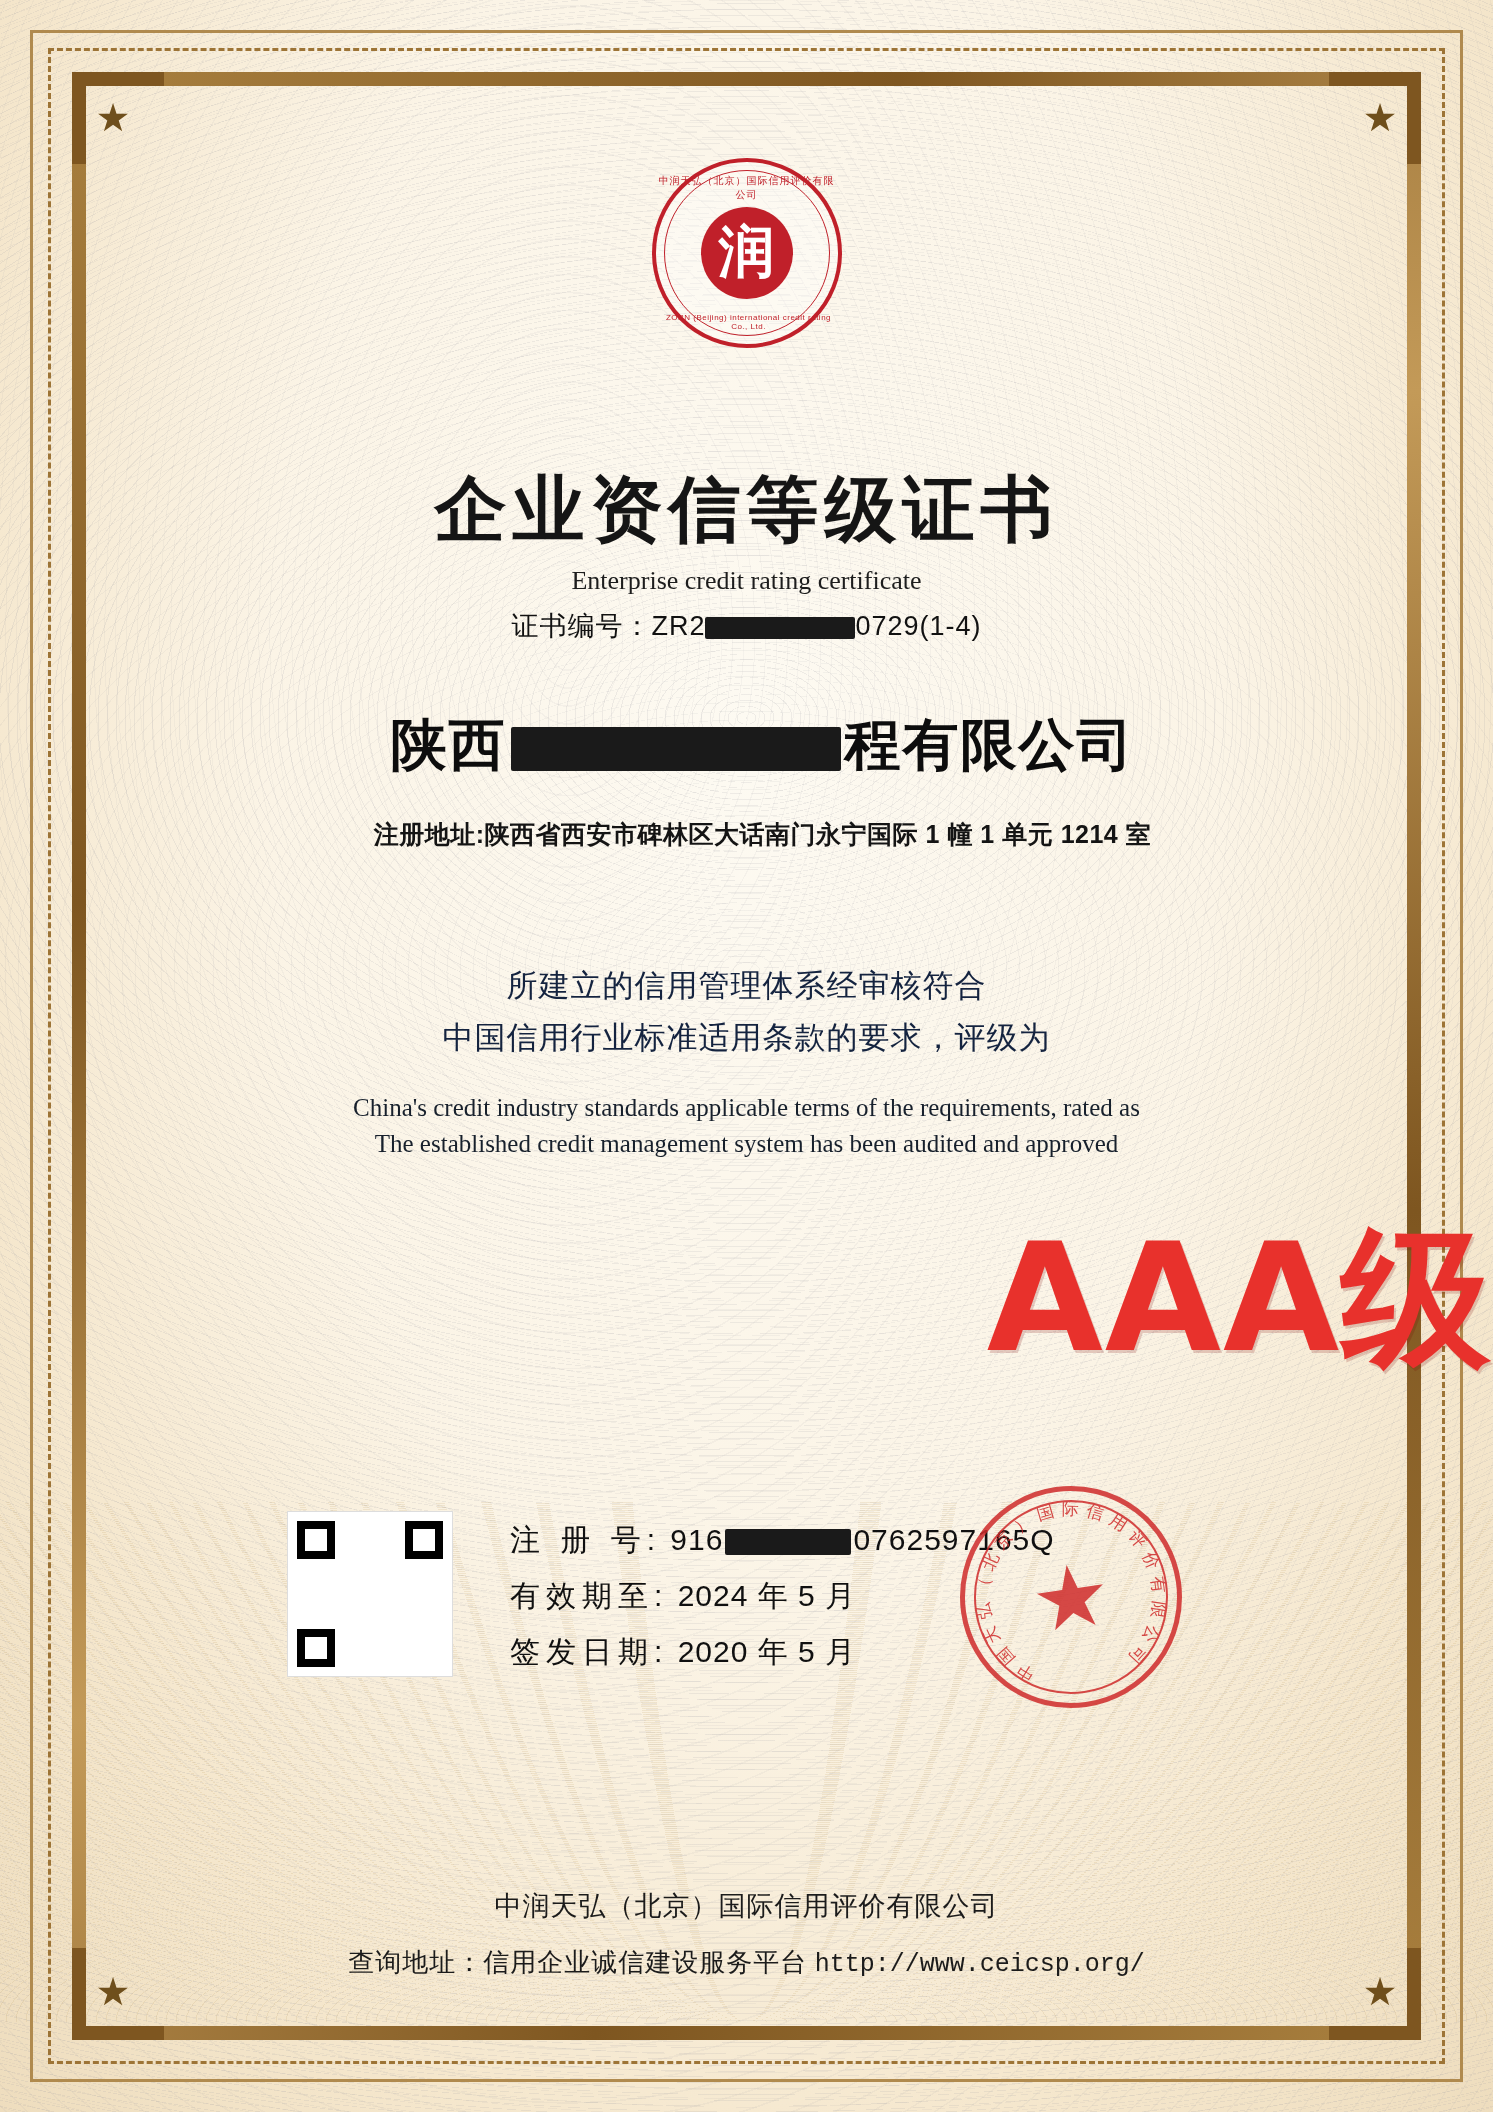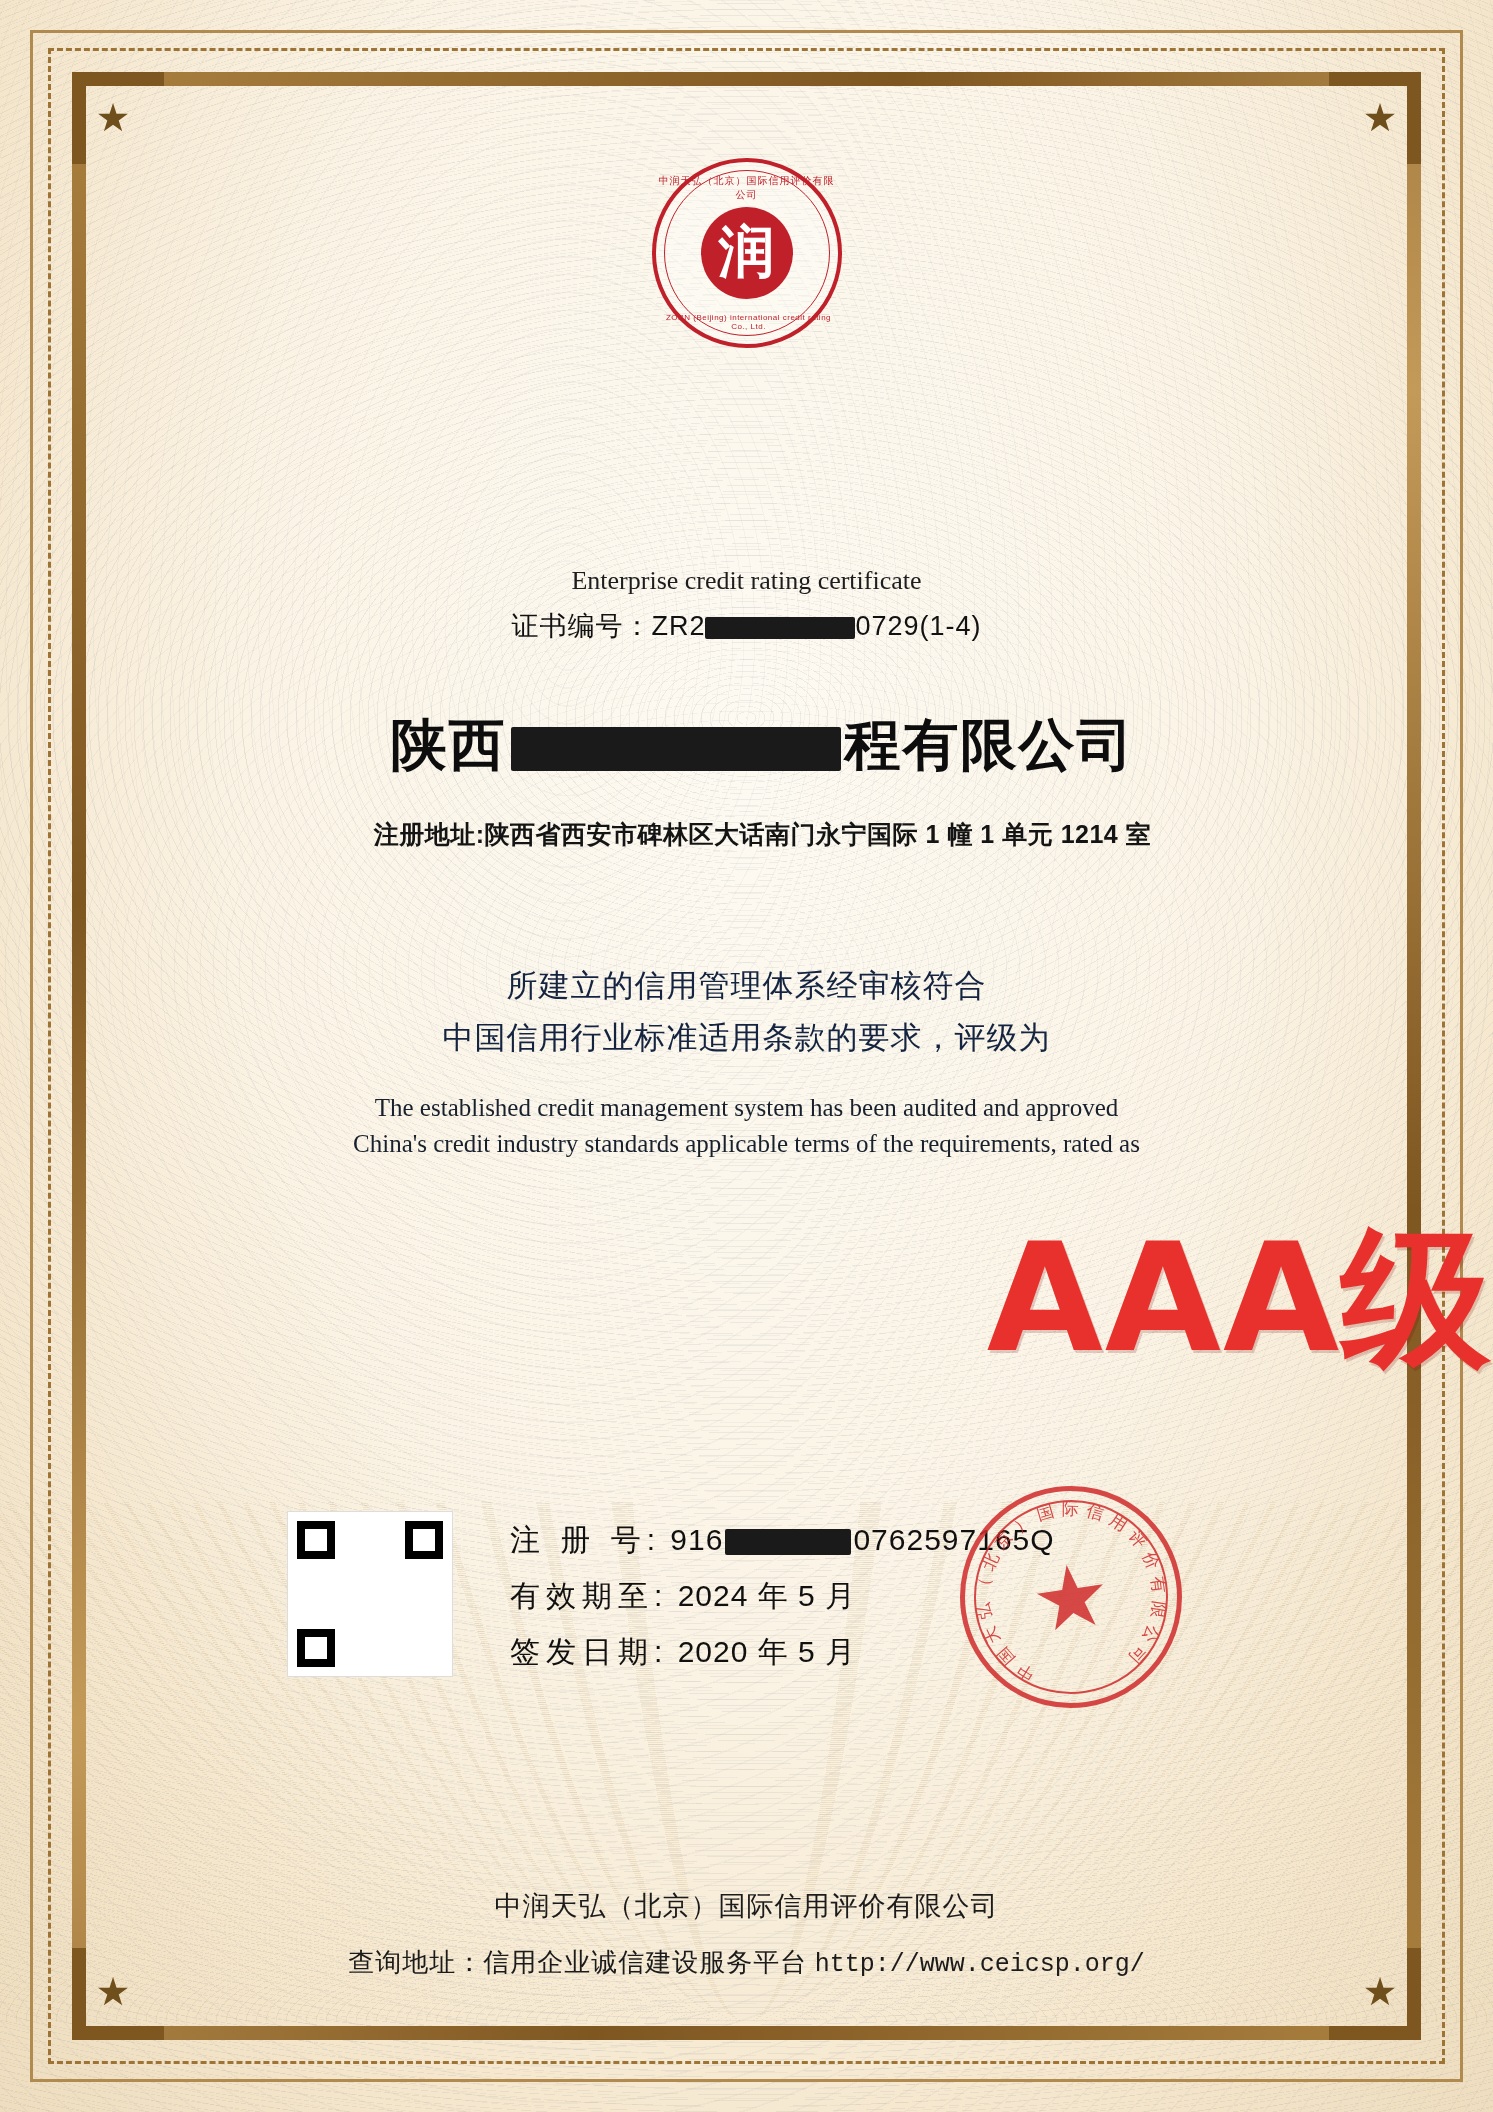--- a/index.html
+++ b/index.html
@@ -384,39 +384,40 @@
   <div class="star s3">★</div>
   <div class="star s4">★</div>
 
   <div class="seal">
     <div class="seal-ring"></div>
     <div class="seal-text-cn">中润天弘（北京）国际信用评价有限公司</div>
     <div class="seal-core">润</div>
     <div class="seal-text-en">ZORN (Beijing) international credit rating Co., Ltd.</div>
   </div>
 
+  <div class="title-cn">企业资信等级证书</div>
   <div class="title-en">Enterprise credit rating certificate</div>
 
   <div class="cert-no">
     <span>证书编号：</span><span>ZR2</span><span class="redacted" style="height:22px;width:150px;"></span><span>0729(1-4)</span>
   </div>
 
   <div class="company">
     <span>陕西</span><span class="redacted"></span><span>程有限公司</span>
   </div>
 
   <div class="address">注册地址:陕西省西安市碑林区大话南门永宁国际 1 幢 1 单元 1214 室</div>
 
   <div class="statement">
     <div class="line">所建立的信用管理体系经审核符合</div>
     <div class="line">中国信用行业标准适用条款的要求，评级为</div>
   </div>
   <div class="statement-en">
+    <div class="line">China's credit industry standards applicable terms of the requirements, rated as</div>
     <div class="line">The established credit management system has been audited and approved</div>
-    <div class="line">China's credit industry standards applicable terms of the requirements, rated as</div>
   </div>
 
   <div class="grade">AAA级</div>
 
   <div class="qr">
     <div class="qr-eye-bl"></div>
   </div>
 
   <div class="details">
     <div class="row">

